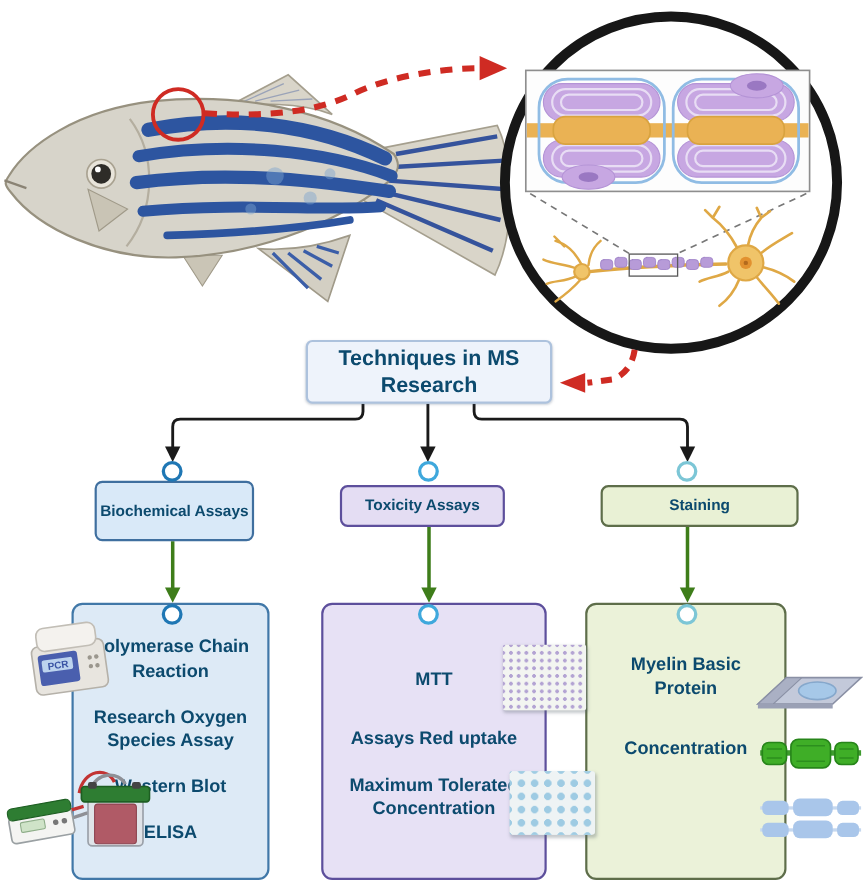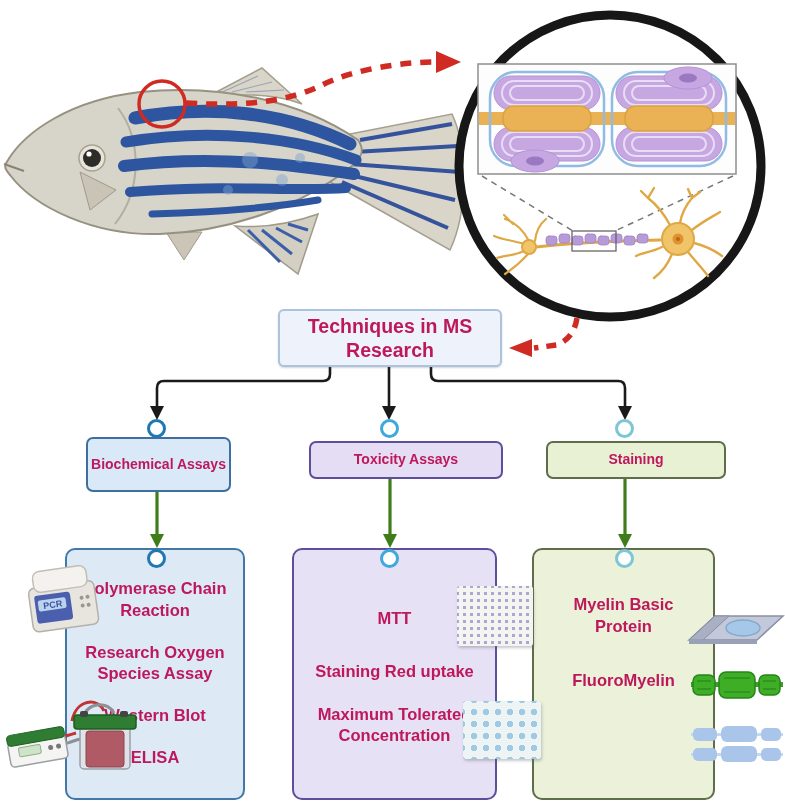--- a/index.html
+++ b/index.html
@@ -1,28 +1,28 @@
 <!DOCTYPE html>
 <html><head>
 <meta charset="utf-8">
 <style>
   html,body{margin:0;padding:0;background:#fff;}
   #canvas{position:relative;width:785px;height:811px;background:#fff;overflow:hidden;
-          font-family:"Liberation Sans",sans-serif;color:#be185d;}
+          font-family:"Liberation Sans",sans-serif;color:#0c4a6e;}
   svg{position:absolute;left:0;top:0;}
   .layer{position:absolute;left:0;top:0;width:785px;height:811px;}
 
   .box{position:absolute;box-sizing:border-box;display:flex;flex-direction:column;
        align-items:center;text-align:center;font-weight:bold;z-index:3;}
   .title-box{left:278px;top:309px;width:224px;height:58px;background:#eef3fb;
        border:2px solid #adc2dd;border-radius:6px;justify-content:center;
        font-size:19.5px;line-height:1.25;box-shadow:0 1px 2px rgba(70,90,120,.25);}
   .cat{font-size:14px;justify-content:center;border-radius:7px;line-height:1.22;}
   .cat-bio{left:86px;top:437px;width:145px;height:55px;background:#d9e9f8;border:2.2px solid #3f6f9f;}
-  .cat-tox{left:309px;top:441px;width:194px;height:38px;background:#e4ddf3;border:2.2px solid #5d4f9c;}
+  .cat-tox{left:309px;top:441px;width:150px;height:38px;background:#e4ddf3;border:2.2px solid #5d4f9c;}
   .cat-stain{left:546px;top:441px;width:180px;height:38px;background:#e9f1d5;border:2.2px solid #5e6e4a;}
 
   .detail{border-radius:10px;font-size:16.5px;line-height:1.32;}
   .d-bio{left:65px;top:548px;width:180px;height:252px;background:#ddeaf6;border:2.2px solid #4178a8;padding-top:28px;}
   .d-tox{left:292px;top:548px;width:205px;height:252px;background:#e7e1f5;border:2.2px solid #5d4f9c;padding-top:58px;}
   .d-stain{left:532px;top:548px;width:183px;height:252px;background:#ebf2d9;border:2.2px solid #5e6e4a;padding-top:44px;}
   .item{max-width:168px;}
   .d-stain .item{max-width:140px;}
   .mt20{margin-top:20px;} .mt31{margin-top:31px;} .mt21{margin-top:21px;}
   .mt32{margin-top:32px;} .mt30{margin-top:30px;}
@@ -198,27 +198,27 @@
 
   <div class="box detail d-bio">
     <div class="item">Polymerase Chain Reaction</div>
     <div class="item mt20">Research Oxygen Species Assay</div>
     <div class="item mt20">Western Blot</div>
     <div class="item mt20">ELISA</div>
   </div>
 
   <div class="box detail d-tox">
     <div class="item">MTT</div>
-    <div class="item mt31">Staining Red uptake</div>
+    <div class="item mt31">Assays Red uptake</div>
     <div class="item mt21">Maximum Tolerated Concentration</div>
   </div>
 
   <div class="box detail d-stain">
     <div class="item">Myelin Basic Protein</div>
-    <div class="item mt32">FluoroMyelin</div>
+    <div class="item mt32">Concentration</div>
   </div>
 
   <div class="ring" style="left:147px;top:419px;"></div>
   <div class="ring ring-mid" style="left:380px;top:419px;"></div>
   <div class="ring ring-light" style="left:615px;top:419px;"></div>
   <div class="ring" style="left:147px;top:549px;"></div>
   <div class="ring ring-mid" style="left:380px;top:549px;"></div>
   <div class="ring ring-light" style="left:615px;top:549px;"></div>
 
   <svg class="icon-abs" style="left:20px;top:562px;" width="90" height="80" viewBox="0 0 90 80">

